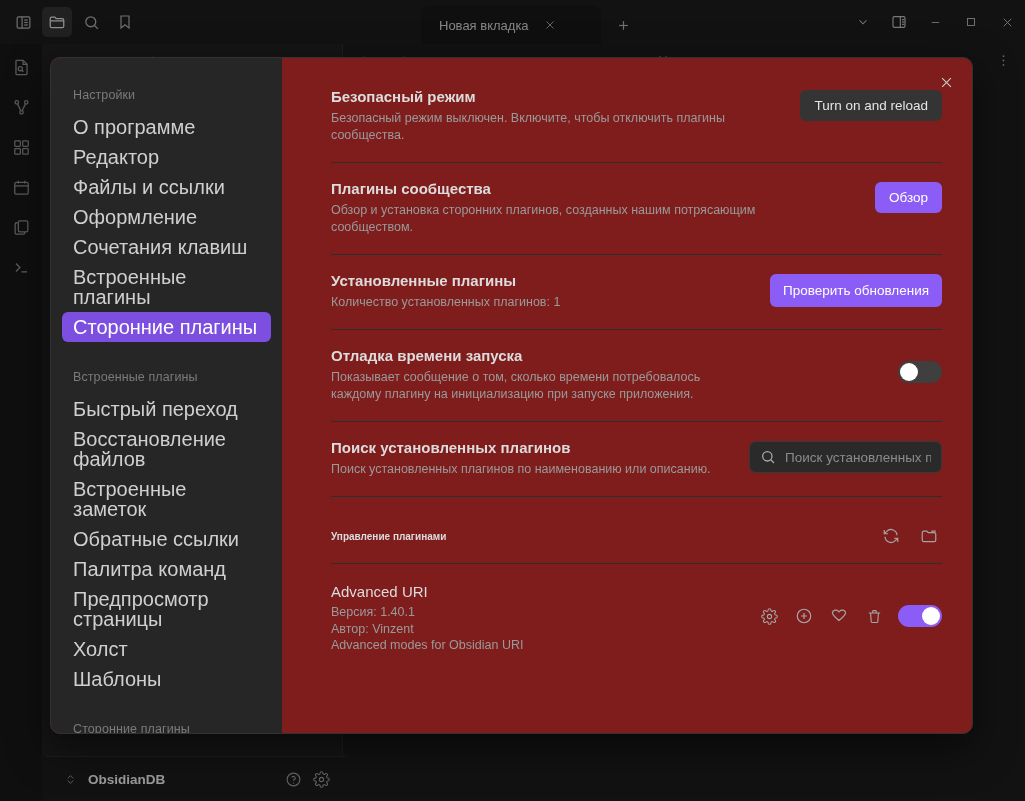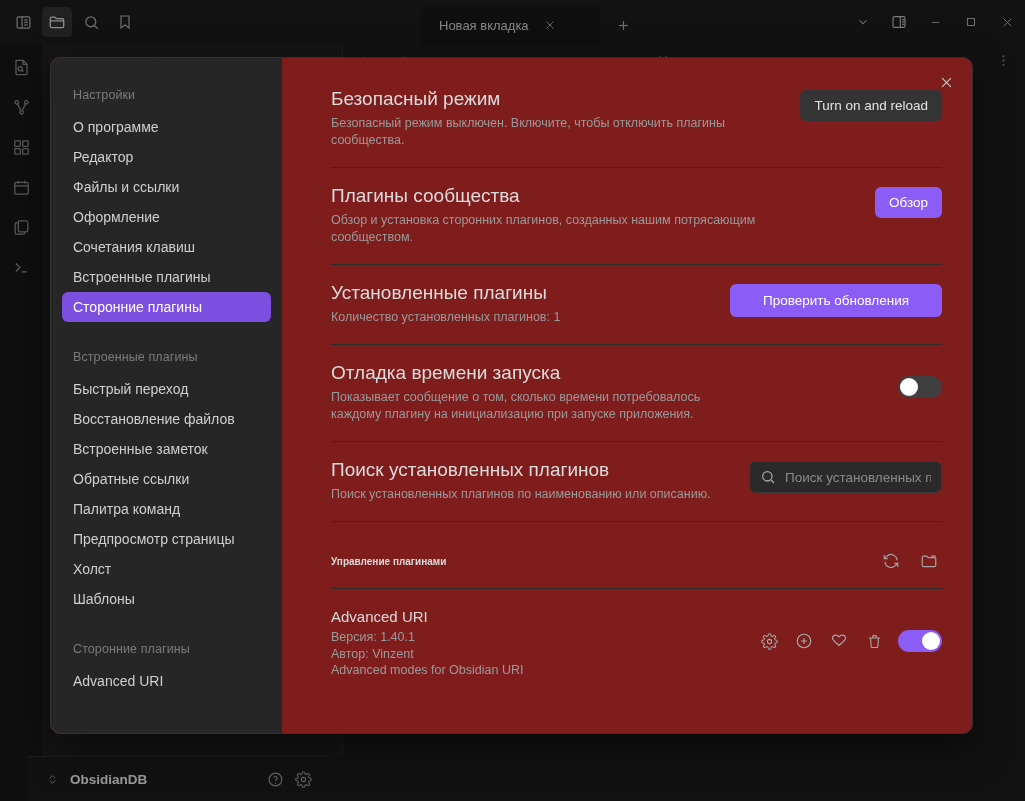--- a/index.html
+++ b/index.html
@@ -53,21 +53,21 @@
   
   .mainview { position:absolute; left:343px; top:44px; width:682px; height:712px; background:#191919; }
   .mv-header { display:flex; align-items:center; height:32px; padding: 0 12px; color:#6f6f6f; }
   .mv-nav { display:flex; gap:18px; }
   .mv-arrow { width:20px;height:20px;display:flex;align-items:center;justify-content:center; }
   .mv-title { flex:1; text-align:center; font-size:13px; color:#6f6f6f; }
   .mv-dots { width:20px; height:20px; display:flex;align-items:center;justify-content:center; color:#8a8a8a;}
 
   
   .statusbar {
-    position:absolute; left:28px; bottom:0; width:301px; height:45px;
+    position:absolute; left:46px; bottom:0; width:301px; height:45px;
     background:#1a1a1a; border-top:1px solid #2a2a2a;
     display:flex; align-items:center; padding: 0 14px 0 16px;
   }
   .vault-chev { width:16px;height:16px;display:flex;align-items:center;justify-content:center;color:#8a8a8a;margin-right:10px;}
   .vault-name { flex:1; font-size:13.5px; color:#d6d6d6; font-weight:600; }
   .sb-icon { width:24px;height:24px;display:flex;align-items:center;justify-content:center;color:#8a8a8a;margin-left:4px;}
 
   
   .modal-scrim { position:absolute; inset:0; background:rgba(0,0,0,0.28); }
   .modal {
@@ -80,42 +80,42 @@
     position:absolute; right:12px; top:10px; width:28px; height:28px;
     display:flex;align-items:center;justify-content:center; color:#cfcfcf; border-radius:5px;
   }
   .modal-side { width:231px; background:#262626; padding: 30px 0 0 0; overflow:hidden; }
   .side-group-title {
     font-size:12.5px; color:#7a7a7a; padding: 0 0 10px 22px; letter-spacing:0.1px;
   }
   .side-group-title.spaced { padding-top: 28px; }
   .side-item {
     margin: 0 11px; padding: 5px 11px; border-radius:6px;
-    font-size:14px; color:#cfcfcf; line-height:20px;
+    font-size:20px; color:#cfcfcf; line-height:20px;
   }
   .side-item.selected { background:#7c4fe0; color:#fff; }
 
   .modal-main { flex:1; padding: 30px 30px 0 49px; overflow:hidden; }
 
   .setting {
     display:flex; align-items:flex-start; justify-content:space-between;
     gap: 20px; padding: 17px 0 18px; border-bottom:1px solid #2e2e2e;
   }
   .setting:first-child { padding-top: 0; }
   .set-text { max-width: 420px; }
-  .set-name { font-size:19px; color:#dcdcdc; margin-bottom:5px; }
+  .set-name { font-size:15px; color:#dcdcdc; margin-bottom:5px;font-weight:bold; }
   .set-desc { font-size:12.5px; color:#9a9a9a; line-height:17px; }
   .set-control { flex-shrink:0; padding-top: 2px; }
 
   .btn {
     border:none; border-radius:6px; font-family:inherit; cursor:pointer;
     font-size:13.5px; padding: 8px 14px; color:#e4e4e4; background:#343434;
   }
   .btn.accent { background:#8b5cf6; color:#fff; }
-  .btn.wide { padding: 9px 33px; }
+  .btn.wide { padding: 9px 13px; }
 
   .toggle { width:44px; height:22px; border-radius:11px; background:#3f3f3f; position:relative; cursor:pointer; }
   .toggle .knob { position:absolute; top:2px; left:2px; width:18px; height:18px; border-radius:50%; background:#ffffff; }
   .toggle.on { background:#8b5cf6; }
   .toggle.on .knob { left:24px; }
 
   .searchbox {
     display:flex; align-items:center; gap:9px; width:193px;
     background:#2a2a2a; border:1px solid #383838; border-radius:7px;
     padding: 7px 10px;

